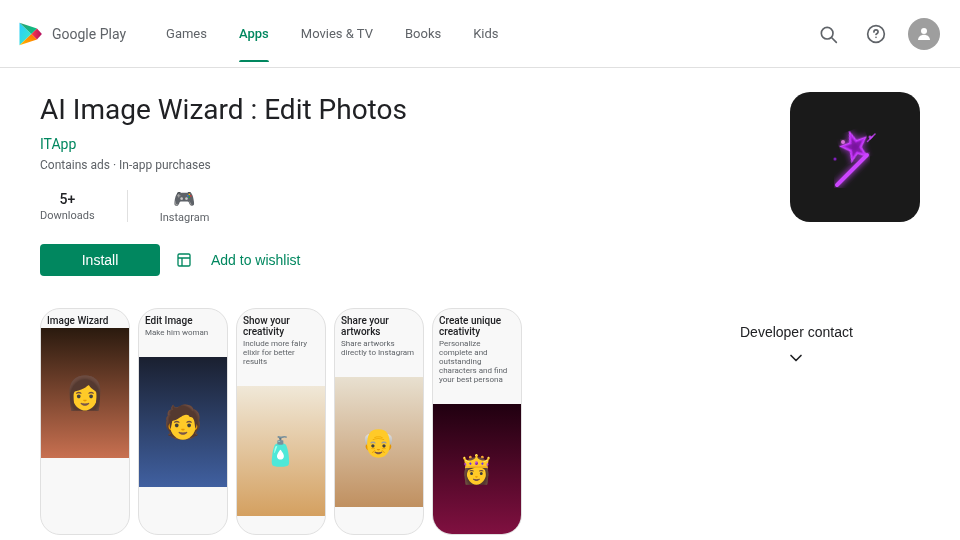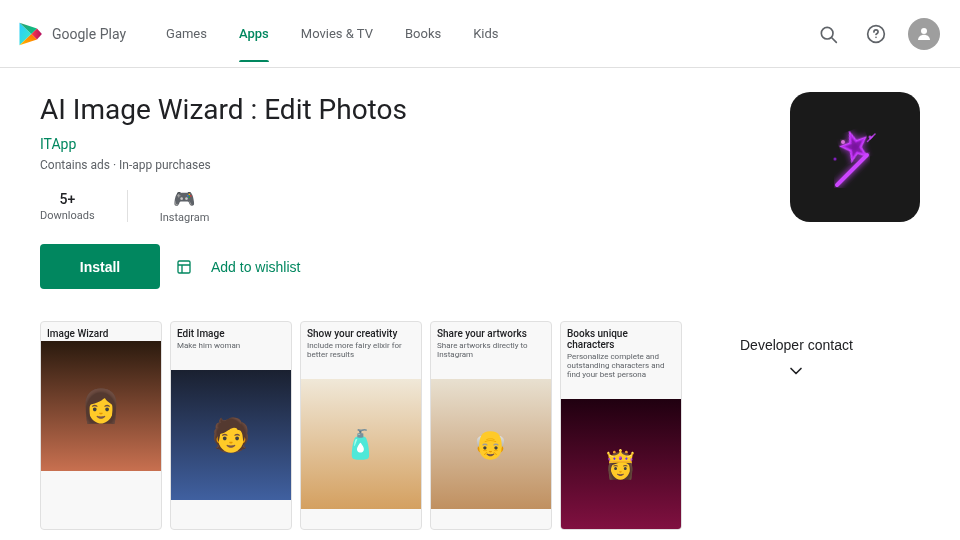--- a/index.html
+++ b/index.html
@@ -156,23 +156,23 @@
       display: flex;
       gap: 16px;
       align-items: center;
     }
     .install-btn {
       background: #01875f;
       color: #fff;
       border: none;
       border-radius: 4px;
       padding: 0 32px;
-      height: 45px;
-      font-size: 14px;
-      font-weight: 700;
+      height: 32px;
+      font-size: 14px;
+      font-weight: 400;
       cursor: pointer;
       min-width: 120px;
     }
     .wishlist-btn {
       display: flex;
       align-items: center;
       gap: 19px;
       color: #01875f;
       background: transparent;
       border: none;
@@ -209,23 +209,23 @@
     .screenshots-scroll {
       flex: 1;
       overflow-x: auto;
       display: flex;
       gap: 8px;
       scrollbar-width: none;
     }
     .screenshots-scroll::-webkit-scrollbar { display: none; }
     .screenshot-card {
       flex-shrink: 0;
-      width: 122px;
+      width: 90px;
       background: #f8f8f8;
-      border-radius: 4px;
+      border-radius: 20px;
       overflow: hidden;
       border: 1px solid #e0e0e0;
     }
     .screenshot-label {
       font-size: 10px;
       font-weight: 500;
       padding: 6px 6px 2px;
       color: #202124;
     }
     .screenshot-sublabel {
@@ -478,21 +478,21 @@
         <div class="screenshot-img screenshot-img-3">🧴</div>
       </div>
 
       <div class="screenshot-card">
         <div class="screenshot-label">Share your artworks</div>
         <div class="screenshot-sublabel">Share artworks directly to Instagram</div>
         <div class="screenshot-img screenshot-img-4">👴</div>
       </div>
 
       <div class="screenshot-card">
-        <div class="screenshot-label">Books unique characters</div>
+        <div class="screenshot-label">Create unique creativity</div>
         <div class="screenshot-sublabel">Personalize complete and outstanding characters and find your best persona</div>
         <div class="screenshot-img screenshot-img-5">👸</div>
       </div>
     </div>
 
     <div class="developer-contact">
       <button class="developer-contact-btn">
         <span>Developer contact</span>
         <svg width="20" height="20" viewBox="0 0 24 24" fill="none">
           <path d="M6 9L12 15L18 9" stroke="#202124" stroke-width="2" stroke-linecap="round" stroke-linejoin="round"></path>

